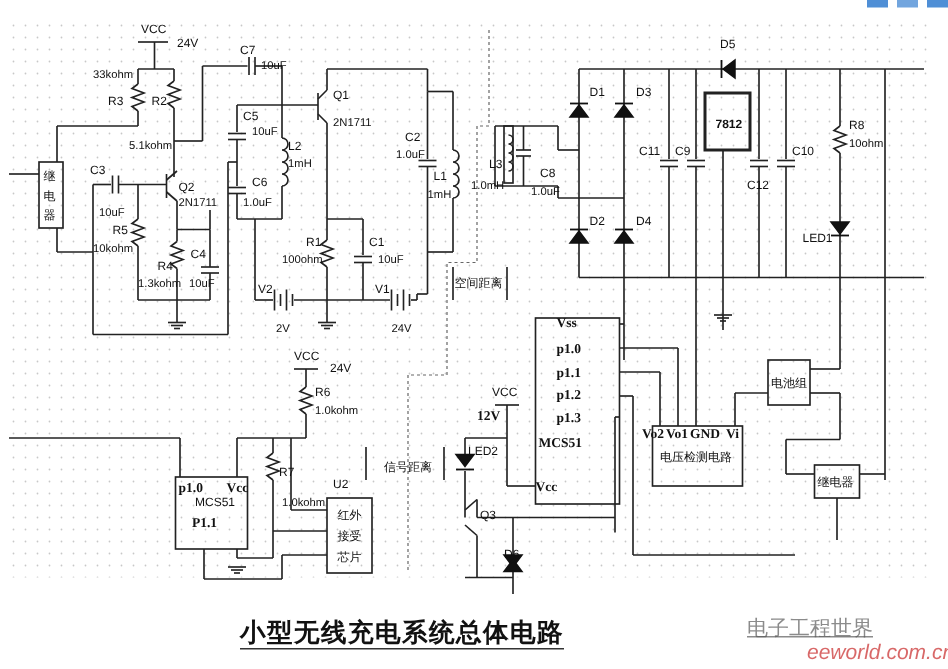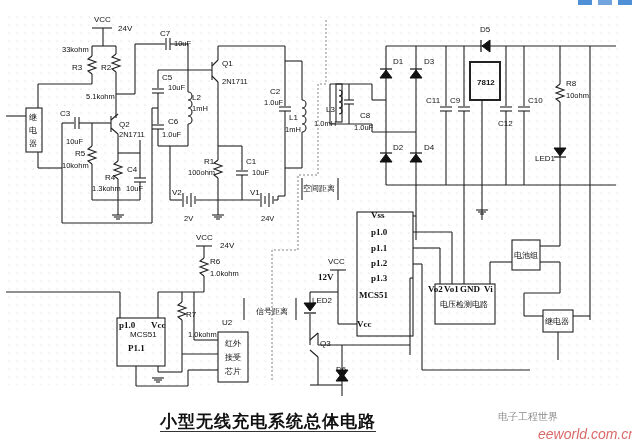--- a/index.html
+++ b/index.html
@@ -8,21 +8,21 @@
   .topbar { position:absolute; top:0; height:5px; background:#4f8fd6; }
   svg text { font-family:"Liberation Sans", sans-serif; fill:#111; }
   .lbl { font-size:8px; }
   .lbl-sm { font-size:7.5px; }
   .serif { font-family:"Liberation Serif", serif; font-size:9px; font-weight:bold; }
   .caption { position:absolute; left:0; width:536px; top:410px; text-align:center; }
   .caption span { font-family:"DejaVu Serif", "Liberation Serif", serif; font-size:17px; font-weight:bold; color:#111; border-bottom:1.5px solid #333; letter-spacing:1px; }
   .wm { position:absolute; left:478px; top:392px; width:154px; height:54px; }
   .wm .t1 { position:absolute; left:6px; top:0; font-size:22px; font-weight:bold; color:rgba(220,70,70,0.55); letter-spacing:2px; font-family:"DejaVu Sans", sans-serif; }
   .wm .t1b { color:rgba(70,120,200,0.55); }
-  .wm .t2 { position:absolute; left:20px; top:18px; font-size:10px; color:rgba(90,90,90,0.7); font-family:"DejaVu Sans", sans-serif; }
+  .wm .t2 { position:absolute; left:20px; top:18px; font-size:14px; color:rgba(90,90,90,0.7); font-family:"DejaVu Sans", sans-serif;text-decoration:underline; }
   .wm .t3 { position:absolute; left:60px; top:34px; font-size:14px; color:rgba(200,40,40,0.7); font-style:italic; }
   .wm .t4 { position:absolute; left:0px; top:38px; font-size:12px; color:rgba(120,120,120,0.55); letter-spacing:1px; font-family:"DejaVu Sans", sans-serif; }
 </style>
 </head>
 <body>
 
 <div class="topbar" style="left:578px;width:14px;"></div>
 <div class="topbar" style="left:598px;width:14px;opacity:0.8"></div>
 <div class="topbar" style="left:618px;width:14px;"></div>
 

